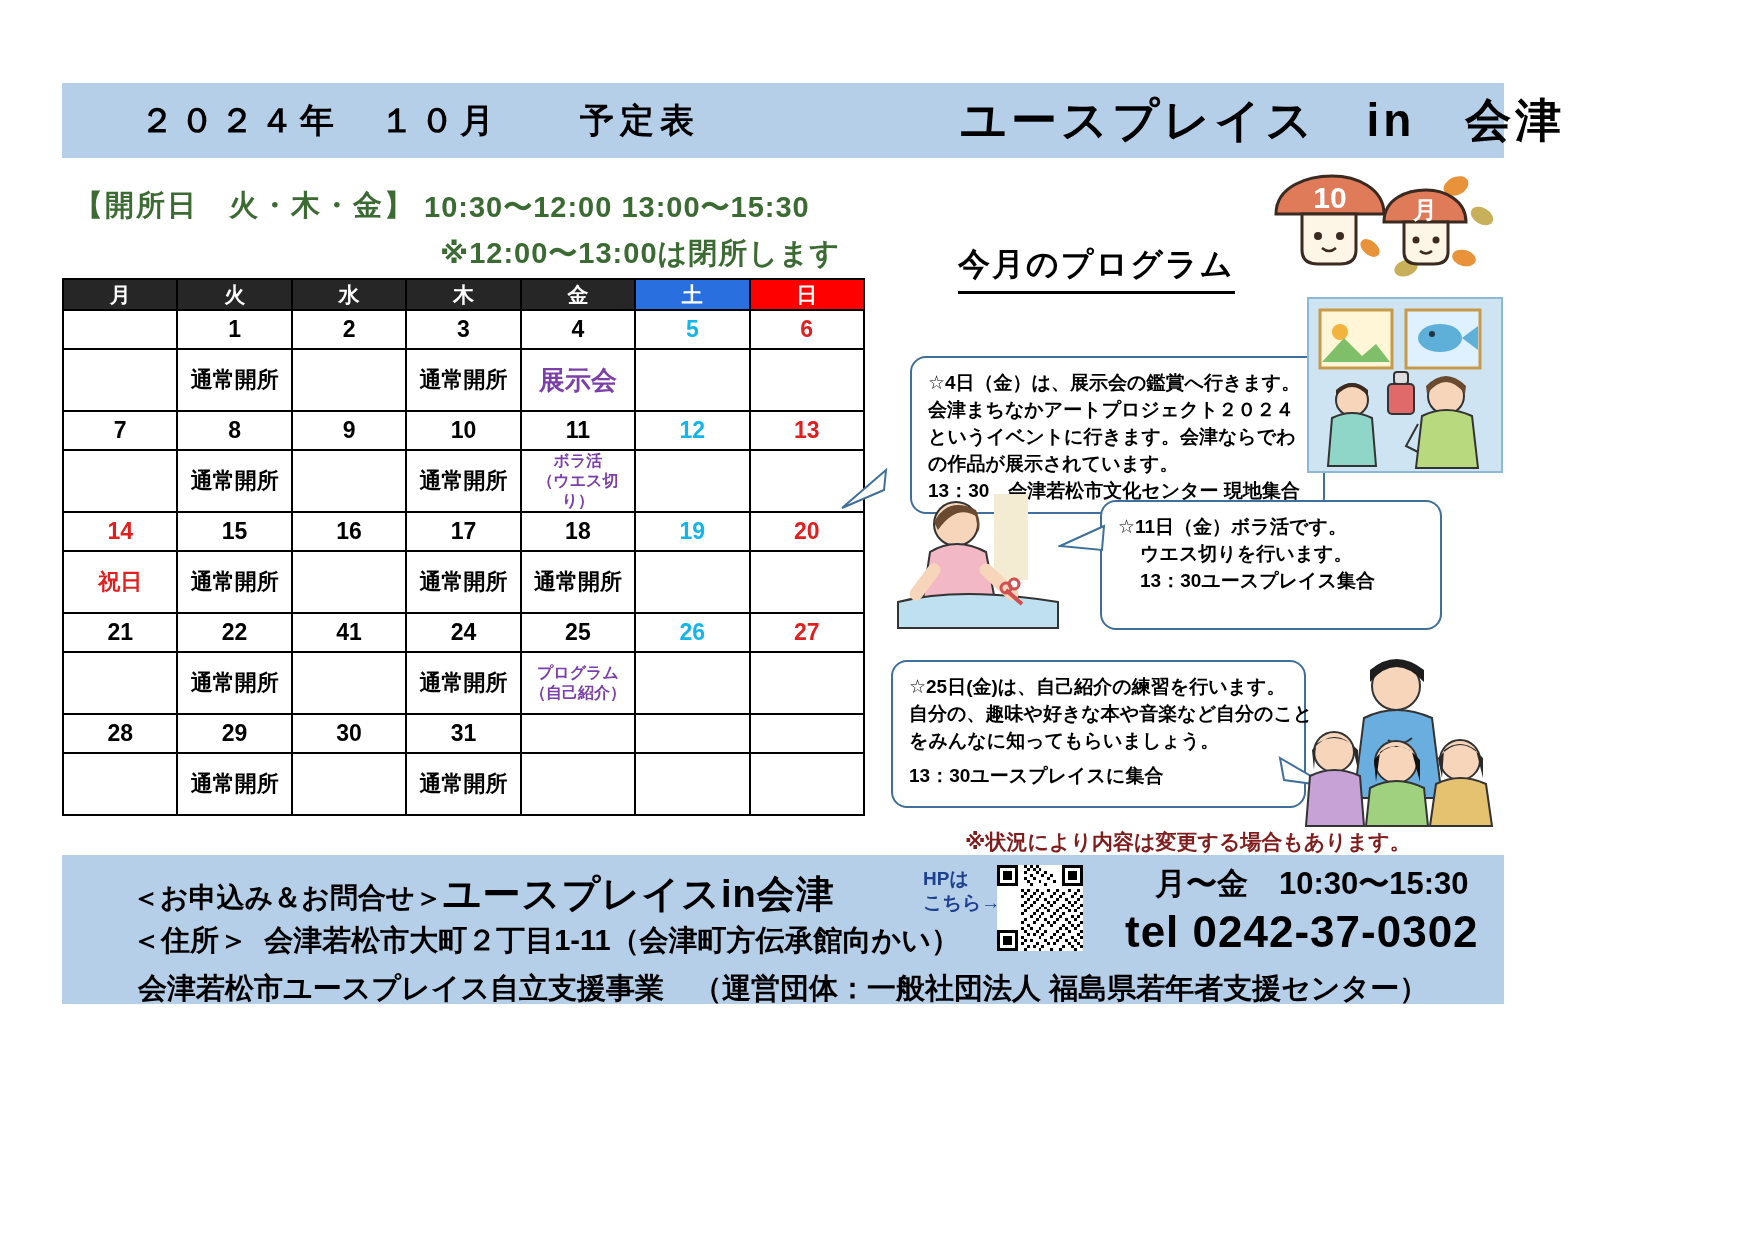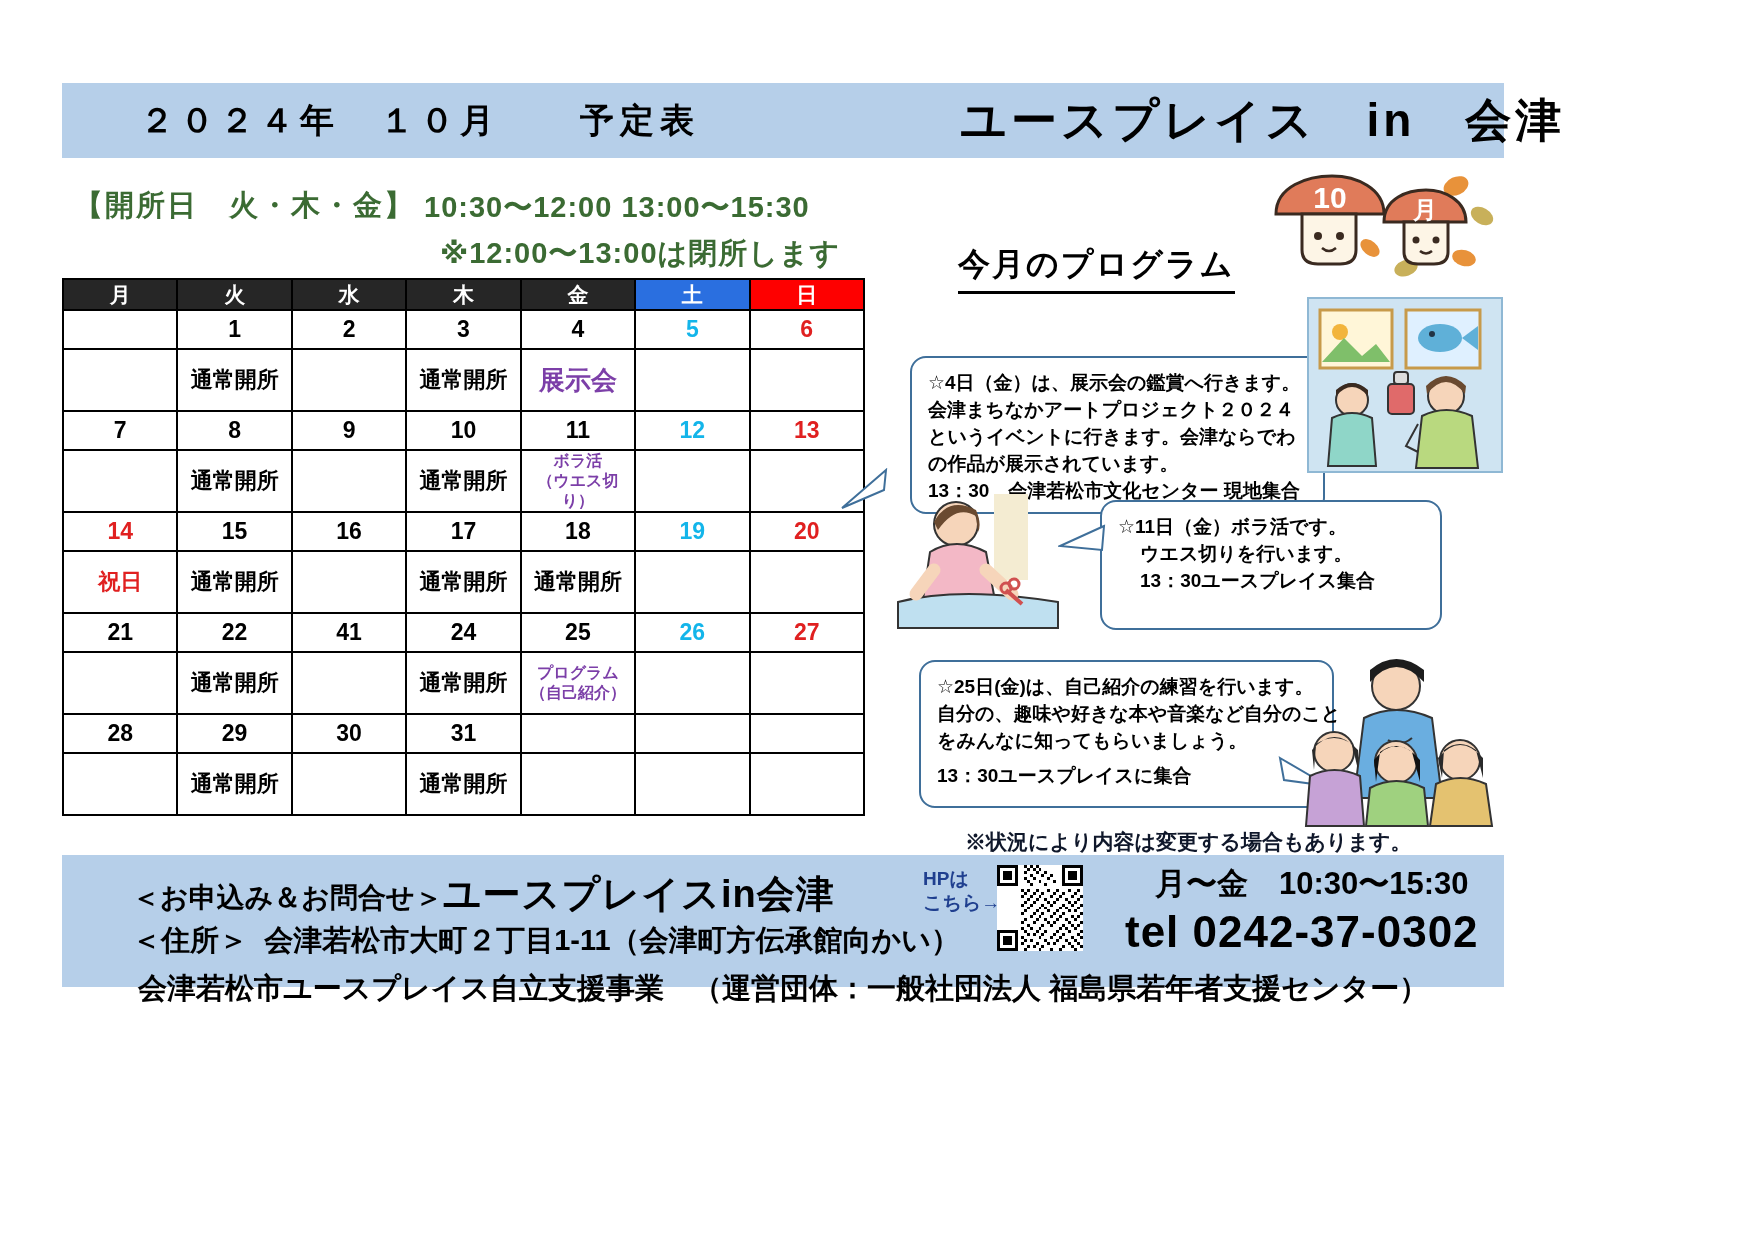--- a/index.html
+++ b/index.html
@@ -146,47 +146,46 @@
     background: #ffffff;
     box-sizing: border-box;
     padding: 12px 14px 10px 16px;
     font-size: 19px;
     font-weight: bold;
     line-height: 1.42;
     color: #000;
   }
   .callout-1 { left: 910px; top: 308px; width: 415px; height: 158px; margin-top: 48px; }
   .callout-2 { left: 1100px; top: 500px; width: 342px; height: 130px; }
-  .callout-3 { left: 919px; top: 660px; width: 415px; height: 148px; }
+  .callout-3 { left: 891px; top: 660px; width: 415px; height: 148px; }
   .callout .line { white-space: nowrap; }
   .callout .spacer { height: 8px; }
 
   .tail { position: absolute; }
 
   
   .illus { position: absolute; }
 
   .note-bottom {
     position: absolute;
     left: 965px;
     top: 828px;
     font-size: 21px;
     font-weight: bold;
-    color: #0f172a;
+    color: #7f1d1d;
     white-space: nowrap;
-    font-family: Liberation Serif, serif;
   }
 
   
   .bottom-banner {
     position: absolute;
     left: 62px;
     top: 855px;
     width: 1442px;
-    height: 132px;
+    height: 149px;
     background: #b6cfe9;
   }
   .bb-line1 {
     position: absolute; left: 70px; top: 14px;
     font-size: 28px; font-weight: bold; white-space: nowrap;
   }
   .bb-line1 .big {
     font-size: 38px; font-weight: bold; letter-spacing: 1px;
   }
   .bb-line2 {

